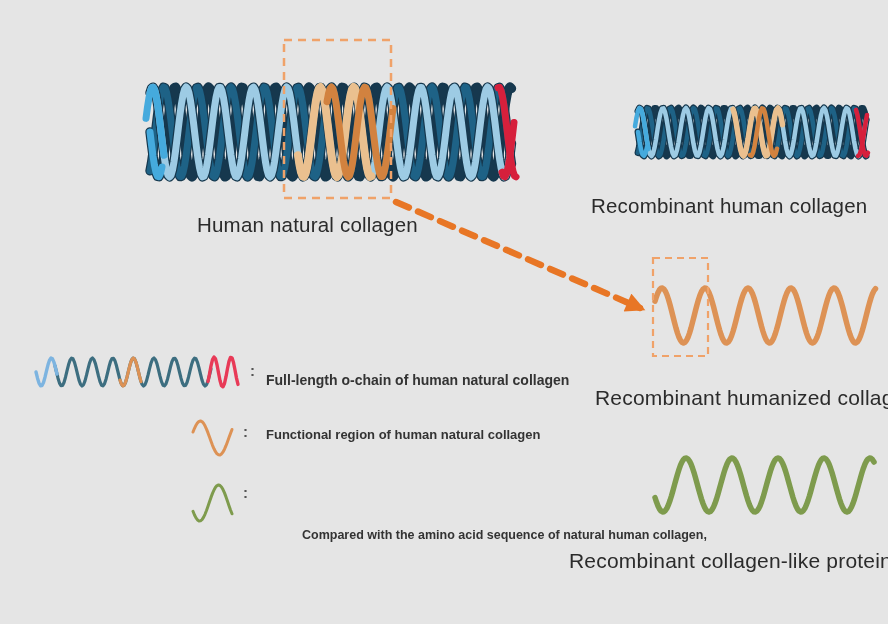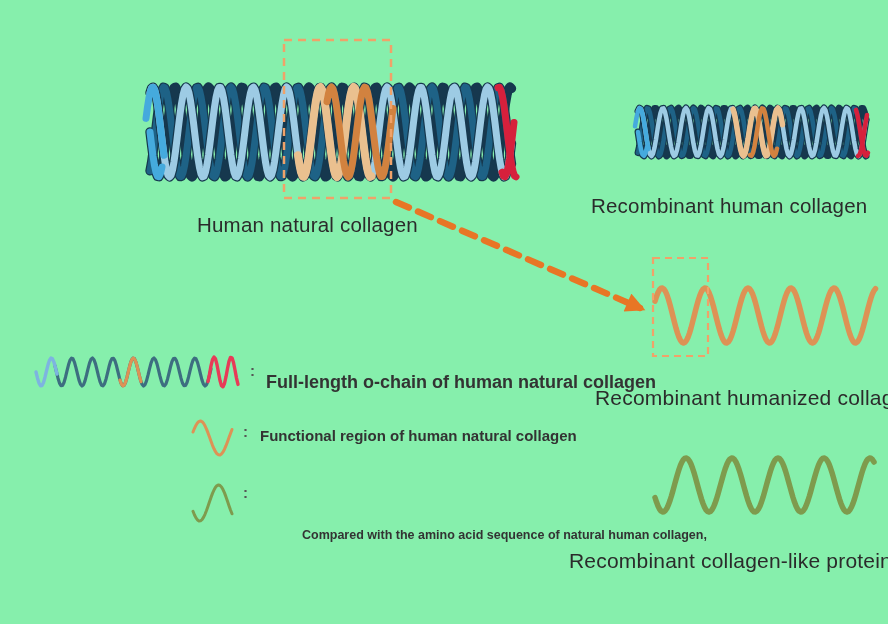--- a/index.html
+++ b/index.html
@@ -1,33 +1,33 @@
 <!DOCTYPE html>
 <html><head>
 <meta charset="utf-8">
 <style>
   html,body{margin:0;padding:0;background:#fff;}
   .stage{
-    position:relative;width:888px;height:624px;background:#86efac;overflow:hidden;
+    position:relative;width:888px;height:624px;background:#e5e5e5;overflow:hidden;
     font-family:"Liberation Sans", sans-serif;
   }
   .stage svg{position:absolute;left:0;top:0;}
   .lbl{position:absolute;color:#2b2b2b;white-space:nowrap;letter-spacing:.2px;}
   .main{font-size:20.5px;font-weight:500;}
   #lbl-human-natural{left:197px;top:213px;}
   #lbl-rec-human{left:591px;top:194px;text-align:center;}
   #lbl-rec-humanized{left:595px;top:386px;font-size:21px;}
   #lbl-rec-collagen-like{left:569px;top:549px;font-size:21px;}
   .colon{position:absolute;font-size:15px;font-weight:bold;color:#555;line-height:1;}
   #colon-1{left:250px;top:363px;}
   #colon-2{left:243px;top:424px;}
   #colon-3{left:243px;top:485px;}
   .legtext{position:absolute;color:#333;font-weight:bold;white-space:pre;}
-  #leg1-text{left:266px;top:372px;font-size:18px;}
-  #leg2-text{left:260px;top:427px;font-size:15px;}
+  #leg1-text{left:266px;top:372px;font-size:14px;}
+  #leg2-text{left:266px;top:427px;font-size:13px;}
   #leg3-text{left:266px;top:483px;font-size:12.5px;line-height:21px;}
   #leg3-text div{white-space:pre;margin-left:36px;}
 </style>
 </head>
 <body>
 
 <div class="stage">
 
   <svg id="art" width="888" height="624" viewBox="0 0 888 624">
       <g>

